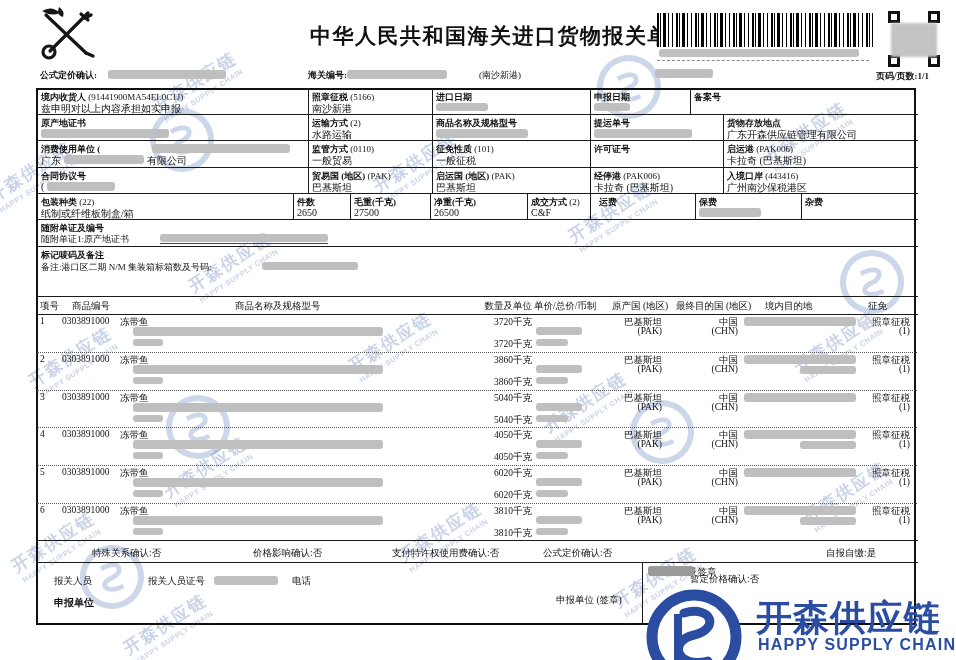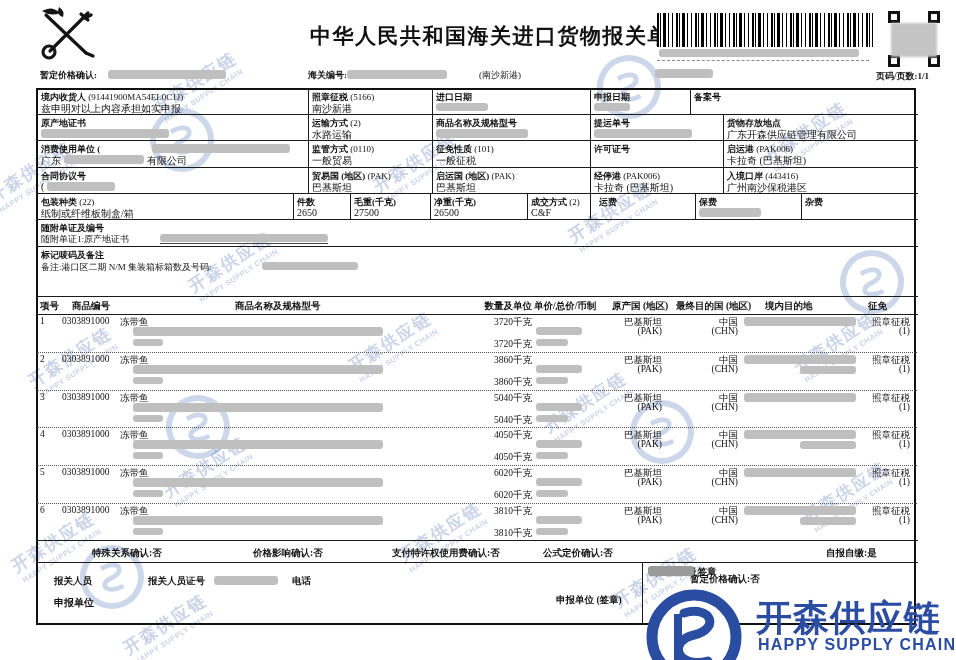--- a/index.html
+++ b/index.html
@@ -18,21 +18,21 @@
   .dot{position:absolute;border-top:1px dotted #555;height:0;}
   .outer{position:absolute;left:36px;top:88px;width:880px;height:537px;border:2px solid #111;box-sizing:border-box;}
   .title{position:absolute;left:310px;top:22px;font-size:21px;font-weight:bold;letter-spacing:1.5px;white-space:nowrap;}
   .barcode{position:absolute;left:657px;top:13px;width:216px;height:34px;
     background:repeating-linear-gradient(90deg,#000 0 2px,#fff 2px 3px,#000 3px 4px,#fff 4px 6px,#000 6px 9px,#fff 9px 11px,#000 11px 12px,#fff 12px 15px,#000 15px 16px,#fff 16px 19px);}
   .dash{position:absolute;border-top:1px dashed #888;height:0;}
   .qr{position:absolute;left:888px;top:11px;width:52px;height:56px;}
   .qr .c{position:absolute;width:12px;height:12px;border:3px solid #111;box-sizing:border-box;background:#fff;}
   .qr .fill{position:absolute;left:3px;top:12px;width:46px;height:34px;background:#c4c4c4;filter:blur(1px);}
   .g{font-size:9.5px;position:absolute;white-space:nowrap;}
-  .gb{font-weight:bold;}
+  .gb{font-weight:normal;}
   .wm{position:absolute;transform:rotate(-33deg);color:rgba(77,110,178,.30);text-align:center;z-index:0;pointer-events:none;}
   .wm-cn{font-size:17px;font-weight:bold;letter-spacing:2px;white-space:nowrap;}
   .wm-en{font-size:7.5px;font-weight:bold;letter-spacing:.5px;white-space:nowrap;font-family:"Liberation Sans",sans-serif;}
   .wm-ring{position:absolute;width:52px;height:52px;border:6px solid rgba(77,110,178,.28);border-radius:50%;
     transform:rotate(-20deg);color:rgba(77,110,178,.28);z-index:0;pointer-events:none;}
   .wm-s{position:absolute;left:7px;top:7px;width:38px;height:38px;}
   .content{position:absolute;left:0;top:0;width:956px;height:660px;z-index:1;}
   .logo-cn{position:absolute;left:756px;top:594px;font-size:36px;font-weight:bold;letter-spacing:1px;color:#2a4da1;z-index:5;white-space:nowrap;}
   .logo-en{position:absolute;left:758px;top:636px;font-size:16px;font-weight:bold;letter-spacing:1.2px;color:#2a4da1;z-index:5;white-space:nowrap;font-family:"Liberation Sans",sans-serif;}
   .logo-ring{position:absolute;left:644px;top:587px;width:100px;height:100px;z-index:5;}
@@ -159,21 +159,21 @@
   <div class="dash" style="left:657px;top:60px;width:212px"></div>
 
   <div class="qr">
     <div class="c" style="left:0;top:0"></div>
     <div class="c" style="right:0;top:0"></div>
     <div class="c" style="left:0;bottom:0"></div>
     <div class="c" style="right:0;bottom:0"></div>
     <div class="fill"></div>
   </div>
 
-  <div class="lbl" style="left:40px;top:69px">暂定价格确认:</div>
+  <div class="lbl" style="left:40px;top:69px">公式定价确认:</div>
   <div class="blob" style="left:108px;top:70px;width:118px;height:9px"></div>
   <div class="lbl" style="left:308px;top:69px">海关编号:</div>
   <div class="blob" style="left:347px;top:70px;width:100px;height:9px"></div>
   <div class="val sm" style="left:479px;top:69px">(南沙新港)</div>
   <div class="blob" style="left:655px;top:69px;width:58px;height:9px"></div>
   <div class="lbl" style="left:876px;top:70px">页码/页数:1/1</div>
 
   <div class="outer"></div>
   <div class="hl" style="left:36px;top:114px;width:882px"></div>
   <div class="hl" style="left:36px;top:140px;width:882px"></div>

